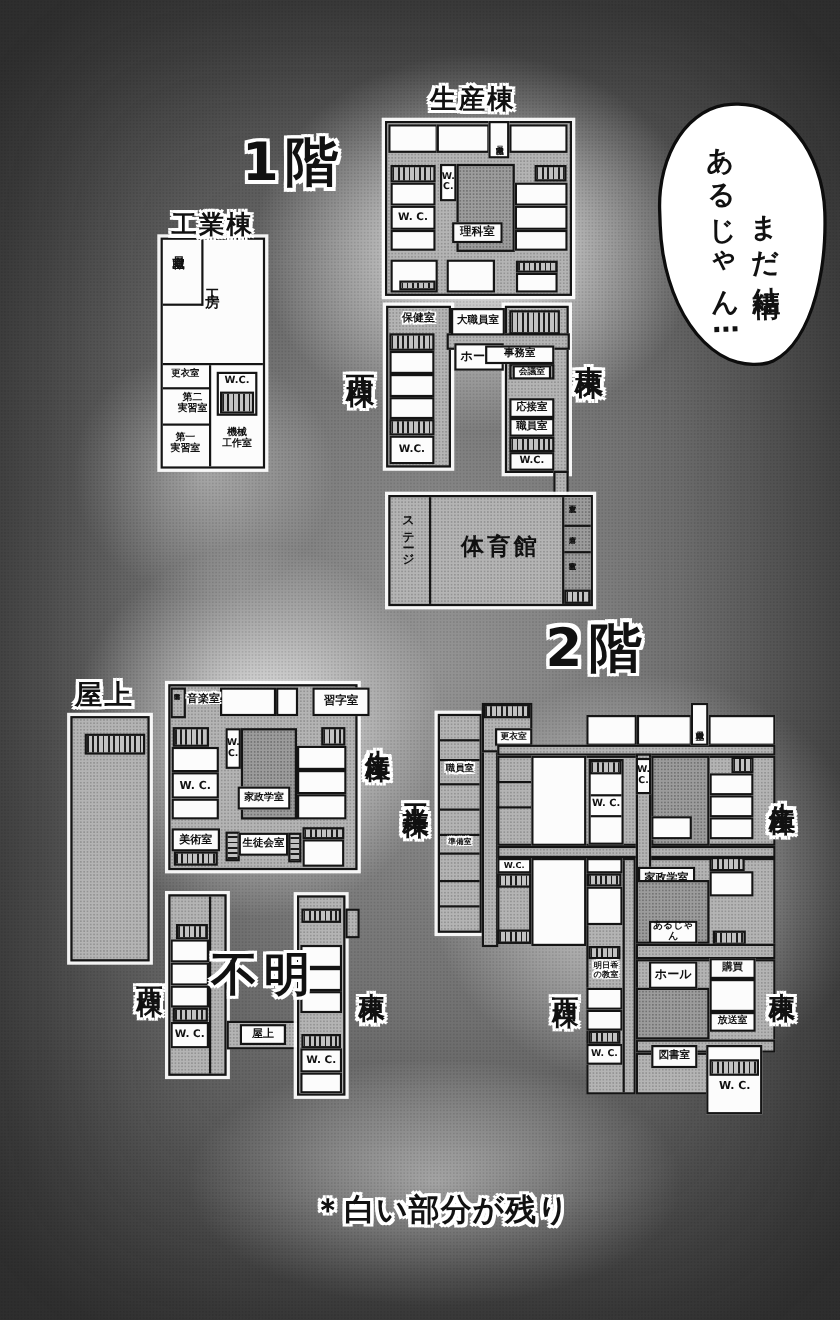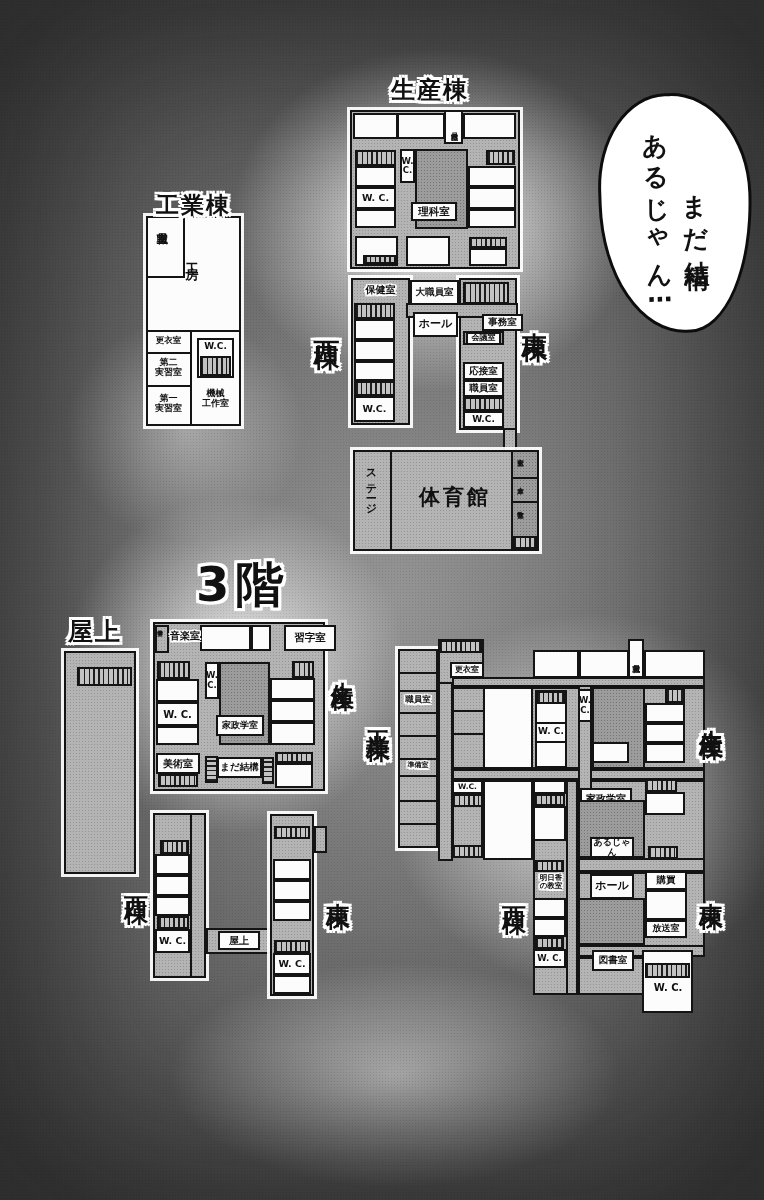--- a/index.html
+++ b/index.html
@@ -34,20 +34,21 @@
 </head>
 <body>
 
 <div id="page">
 
   <div class="bubble" style="left:599px;top:93px;width:153px;height:240px">
     <div class="lbl v" style="position:relative;font-size:25px;line-height:1.5;letter-spacing:4px;height:205px">まだ結構
 あるじゃん…</div>
   </div>
 
+  <div class="lbl out2 title" style="left:220px;top:122px">1階</div>
   <div class="lbl out2" style="left:391px;top:77px;font-size:24px;letter-spacing:2px">生産棟</div>
   <div class="lbl out2" style="left:156px;top:193px;font-size:23px;letter-spacing:2px">工業棟</div>
 
   <div class="plan" style="left:350px;top:110px;width:170px;height:159px"></div>
   <div class="rm" style="left:353px;top:113px;width:45px;height:26px"></div>
   <div class="rm" style="left:397px;top:113px;width:48px;height:26px"></div>
   <div class="rm v" style="left:444px;top:110px;width:19px;height:34px;font-size:7px;line-height:1">職員室</div>
   <div class="rm" style="left:463px;top:113px;width:53px;height:26px"></div>
   <div class="st" style="left:355px;top:150px;width:41px;height:16px"></div>
   <div class="rm" style="left:355px;top:166px;width:41px;height:21px"></div>
@@ -69,21 +70,21 @@
 
   <div class="rm" style="left:146px;top:216px;width:95px;height:210px;box-shadow:0 0 0 3px rgba(255,255,255,.93)"></div>
   <div class="ln" style="left:183px;top:218px;width:2px;height:60px"></div>
   <div class="ln" style="left:148px;top:276px;width:36px;height:2px"></div>
   <div class="lbl v" style="left:155px;top:224px;font-size:11px">職員室</div>
   <div class="lbl v" style="left:184px;top:252px;font-size:13px;letter-spacing:4px">工房</div>
   <div class="ln" style="left:148px;top:330px;width:91px;height:2px"></div>
   <div class="ln" style="left:190px;top:332px;width:2px;height:92px"></div>
   <div class="lbl" style="left:147px;top:336px;width:43px;font-size:8.5px">更衣室</div>
   <div class="ln" style="left:148px;top:352px;width:42px;height:2px"></div>
-  <div class="lbl" style="left:147px;top:357px;width:43px;font-size:9px">第二
+  <div class="lbl" style="left:147px;top:357px;width:56px;font-size:9px">第二
 実習室</div>
   <div class="ln" style="left:148px;top:385px;width:42px;height:2px"></div>
   <div class="lbl" style="left:147px;top:393px;width:43px;font-size:9px">第一
 実習室</div>
   <div class="rm" style="left:197px;top:338px;width:37px;height:40px"></div>
   <div class="lbl" style="left:198px;top:341px;width:35px;font-size:9px">W.C.</div>
   <div class="st" style="left:200px;top:356px;width:31px;height:20px"></div>
   <div class="lbl" style="left:192px;top:388px;width:47px;font-size:9px">機械
 工作室</div>
 
@@ -94,21 +95,21 @@
   <div class="lbl out" style="left:353px;top:284px;width:55px;font-size:10px">保健室</div>
   <div class="st" style="left:354px;top:303px;width:41px;height:16px"></div>
   <div class="rm" style="left:354px;top:319px;width:41px;height:21px"></div>
   <div class="rm" style="left:354px;top:340px;width:41px;height:21px"></div>
   <div class="rm" style="left:354px;top:361px;width:41px;height:20px"></div>
   <div class="st" style="left:354px;top:381px;width:41px;height:15px"></div>
   <div class="rm" style="left:354px;top:396px;width:41px;height:26px;font-size:9.5px">W.C.</div>
   <div class="rm" style="left:410px;top:280px;width:49px;height:25px;font-size:9.5px">大職員室</div>
   <div class="rm" style="left:413px;top:312px;width:45px;height:25px;font-size:11px">ホール</div>
   <div class="st" style="left:463px;top:282px;width:46px;height:22px"></div>
-  <div class="rm" style="left:482px;top:314px;width:41px;height:17px;font-size:9.5px">事務室</div>
+  <div class="rm" style="left:441px;top:314px;width:63px;height:17px;font-size:9.5px">事務室</div>
   <div class="dk" style="left:463px;top:331px;width:41px;height:14px"></div>
   <div class="rm" style="left:466px;top:332px;width:35px;height:13px;font-size:8px">会議室</div>
   <div class="rm" style="left:463px;top:363px;width:41px;height:17px;font-size:9.5px">校長室</div>
   <div class="rm" style="left:463px;top:362px;width:41px;height:18px;font-size:9.5px">応接室</div>
   <div class="rm" style="left:463px;top:380px;width:41px;height:17px;font-size:9.5px">職員室</div>
   <div class="st" style="left:463px;top:397px;width:41px;height:14px"></div>
   <div class="rm" style="left:463px;top:411px;width:41px;height:17px;font-size:9px">W.C.</div>
   <div class="lbl out2 v" style="left:312px;top:320px;font-size:26px;letter-spacing:4px">西棟</div>
   <div class="lbl out2 v" style="left:520px;top:312px;font-size:26px;letter-spacing:4px">東棟</div>
 
@@ -117,21 +118,20 @@
   <div class="lbl v" style="left:364px;top:461px;font-size:11px;letter-spacing:3px">ステージ</div>
   <div class="lbl" style="left:405px;top:486px;width:100px;font-size:21px;letter-spacing:3px">体育館</div>
   <div class="dk" style="left:511px;top:452px;width:26px;height:97px;border:none;border-left:2px solid #141414"></div>
   <div class="ln" style="left:513px;top:477px;width:24px;height:2px"></div>
   <div class="ln" style="left:513px;top:501px;width:24px;height:2px"></div>
   <div class="lbl v" style="left:517px;top:454px;font-size:6.5px;line-height:1">更衣室</div>
   <div class="lbl v" style="left:517px;top:482px;font-size:6.5px;line-height:1">倉庫</div>
   <div class="lbl v" style="left:517px;top:506px;font-size:6.5px;line-height:1">教官室</div>
   <div class="st" style="left:513px;top:536px;width:24px;height:13px"></div>
 
-  <div class="lbl out2 title" style="left:196px;top:558px">3階</div>
   <div class="lbl out2" style="left:68px;top:618px;font-size:25px;letter-spacing:2px">屋上</div>
   <div class="plan" style="left:64px;top:651px;width:72px;height:223px"></div>
   <div class="st" style="left:77px;top:667px;width:55px;height:19px"></div>
 
   <div class="plan" style="left:153px;top:622px;width:172px;height:169px"></div>
   <div class="gr" style="left:155px;top:625px;width:14px;height:28px"></div>
   <div class="lbl v" style="left:157px;top:626px;font-size:5.5px;line-height:1">準備室</div>
   <div class="lbl out" style="left:168px;top:630px;width:34px;font-size:10px">音楽室</div>
   <div class="rm" style="left:200px;top:625px;width:51px;height:26px"></div>
   <div class="rm" style="left:251px;top:625px;width:20px;height:26px"></div>
@@ -144,21 +144,21 @@
 C.</div>
   <div class="dk" style="left:219px;top:662px;width:51px;height:83px"></div>
   <div class="rm" style="left:216px;top:715px;width:48px;height:21px;font-size:9px">家政学室</div>
   <div class="st" style="left:292px;top:661px;width:22px;height:17px"></div>
   <div class="rm" style="left:270px;top:678px;width:45px;height:22px"></div>
   <div class="rm" style="left:270px;top:700px;width:45px;height:22px"></div>
   <div class="rm" style="left:270px;top:722px;width:45px;height:23px"></div>
   <div class="rm" style="left:156px;top:753px;width:44px;height:21px;font-size:10px">美術室</div>
   <div class="st" style="left:158px;top:774px;width:40px;height:13px"></div>
   <div class="sth" style="left:205px;top:756px;width:13px;height:27px"></div>
-  <div class="rm" style="left:217px;top:757px;width:45px;height:21px;font-size:9.5px">まだ結構</div>
+  <div class="rm" style="left:217px;top:757px;width:45px;height:21px;font-size:9.5px">生徒会室</div>
   <div class="sth" style="left:262px;top:757px;width:12px;height:27px"></div>
   <div class="st" style="left:275px;top:752px;width:38px;height:11px"></div>
   <div class="rm" style="left:275px;top:763px;width:38px;height:25px"></div>
   <div class="lbl out2 v" style="left:329px;top:663px;font-size:23px;letter-spacing:3px">生産棟</div>
 
   <div class="plan" style="left:153px;top:813px;width:53px;height:165px"></div>
   <div class="ln" style="left:190px;top:815px;width:2px;height:161px"></div>
   <div class="st" style="left:160px;top:840px;width:29px;height:14px"></div>
   <div class="rm" style="left:155px;top:854px;width:35px;height:21px"></div>
   <div class="rm" style="left:155px;top:875px;width:35px;height:21px"></div>
@@ -169,23 +169,25 @@
   <div class="rm" style="left:218px;top:931px;width:42px;height:19px;font-size:10px">屋上</div>
   <div class="plan" style="left:270px;top:814px;width:44px;height:182px"></div>
   <div class="gr" style="left:314px;top:826px;width:13px;height:27px"></div>
   <div class="st" style="left:274px;top:826px;width:36px;height:13px"></div>
   <div class="rm" style="left:273px;top:859px;width:38px;height:21px"></div>
   <div class="rm" style="left:273px;top:880px;width:38px;height:21px"></div>
   <div class="rm" style="left:273px;top:901px;width:38px;height:20px"></div>
   <div class="st" style="left:274px;top:940px;width:36px;height:13px"></div>
   <div class="rm" style="left:273px;top:953px;width:38px;height:22px;font-size:9.5px">W. C.</div>
   <div class="rm" style="left:273px;top:975px;width:38px;height:19px"></div>
+  <div class="lbl out2" style="left:192px;top:862px;font-size:42px;letter-spacing:6px">不明</div>
   <div class="lbl out2 v" style="left:122px;top:878px;font-size:24px;letter-spacing:3px">西棟</div>
   <div class="lbl out2 v" style="left:324px;top:883px;font-size:24px;letter-spacing:3px">東棟</div>
 
+  <div class="lbl out2 title" style="left:496px;top:563px">2階</div>
   <div class="plan" style="left:398px;top:649px;width:40px;height:199px"></div>
   <div class="ln" style="left:400px;top:672px;width:36px;height:2px"></div>
   <div class="ln" style="left:400px;top:690px;width:36px;height:2px"></div>
   <div class="ln" style="left:400px;top:712px;width:36px;height:2px"></div>
   <div class="ln" style="left:400px;top:735px;width:36px;height:2px"></div>
   <div class="ln" style="left:400px;top:758px;width:36px;height:2px"></div>
   <div class="ln" style="left:400px;top:775px;width:36px;height:2px"></div>
   <div class="ln" style="left:400px;top:800px;width:36px;height:2px"></div>
   <div class="ln" style="left:400px;top:823px;width:36px;height:2px"></div>
   <div class="lbl out" style="left:399px;top:695px;width:38px;font-size:8.5px">職員室</div>
@@ -253,14 +255,15 @@
   <div class="gr" style="left:578px;top:957px;width:67px;height:38px"></div>
   <div class="rm" style="left:592px;top:950px;width:42px;height:21px;font-size:9.5px;z-index:5">図書室</div>
   <div class="rm" style="left:642px;top:950px;width:51px;height:63px"></div>
   <div class="st" style="left:645px;top:963px;width:45px;height:15px"></div>
   <div class="lbl" style="left:644px;top:982px;width:48px;font-size:10px">W. C.</div>
   <div class="lbl out2 v" style="left:364px;top:712px;font-size:24px;letter-spacing:3px">工業棟</div>
   <div class="lbl out2 v" style="left:697px;top:710px;font-size:24px;letter-spacing:3px">生産棟</div>
   <div class="lbl out2 v" style="left:500px;top:888px;font-size:24px;letter-spacing:3px">西棟</div>
   <div class="lbl out2 v" style="left:697px;top:883px;font-size:24px;letter-spacing:3px">東棟</div>
 
+  <div class="lbl out2" style="left:284px;top:1084px;font-size:28px;letter-spacing:1px">＊白い部分が残り</div>
 
 </div>
 
 </body></html>

